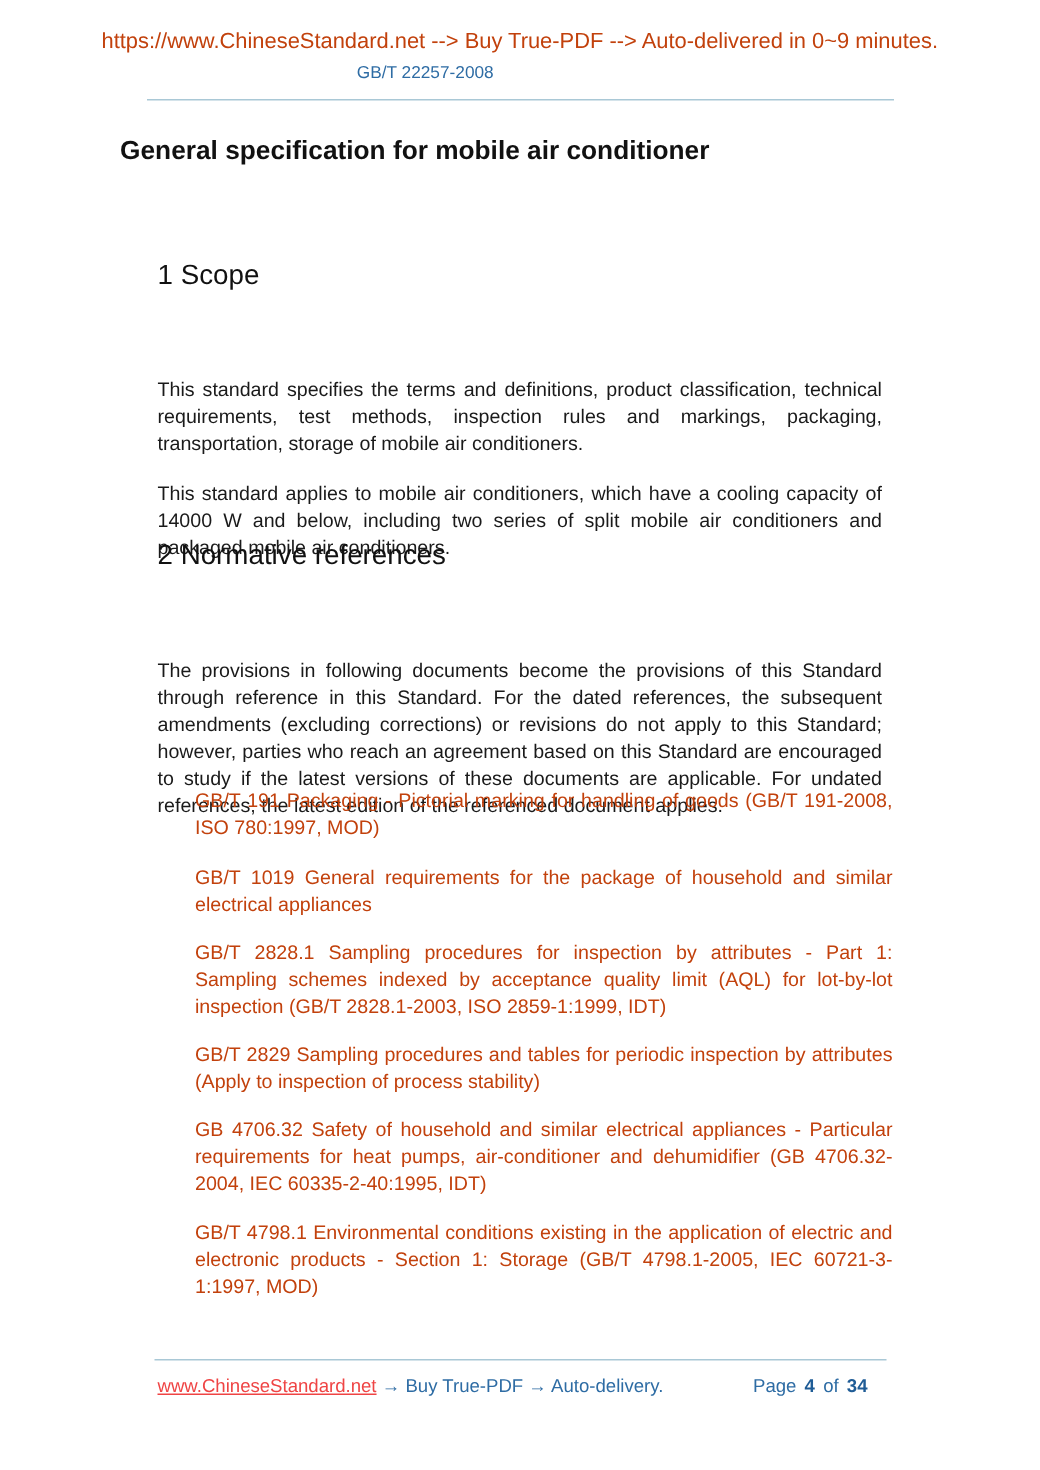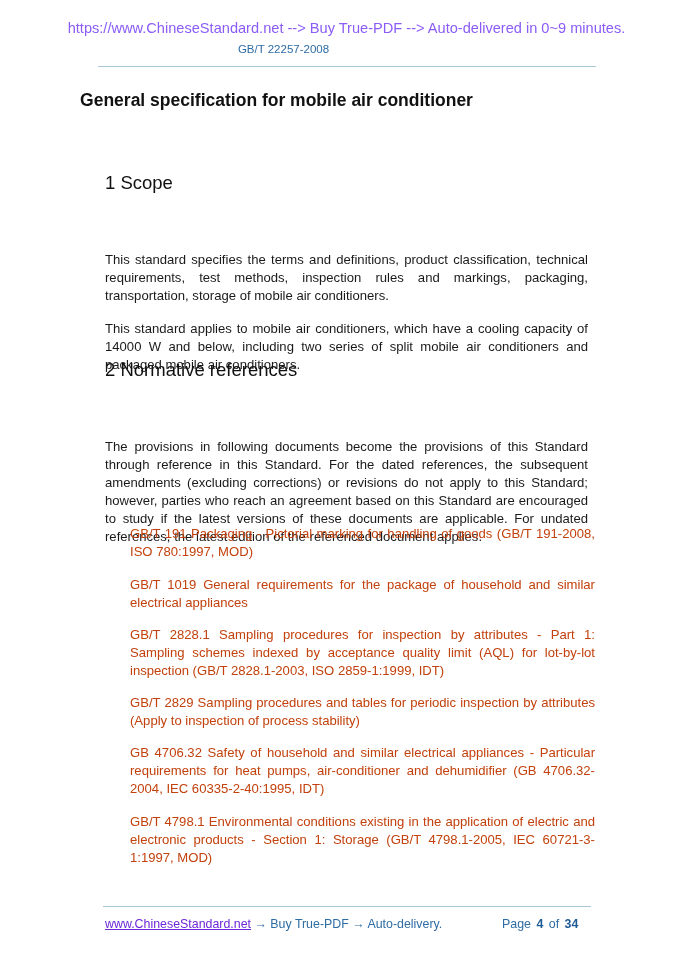--- a/index.html
+++ b/index.html
@@ -15,21 +15,21 @@
       font-family: "Liberation Sans", "DejaVu Sans", sans-serif;
       color: #1a1a1a;
     }
     .top-banner {
       position: absolute;
       top: 19px;
       left: 0;
       width: 693px;
       text-align: center;
       font-size: 14.6px;
-      color: #8b5cf6;
+      color: #c2410c;
       white-space: nowrap;
       line-height: 18px;
     }
     .doc-id {
       position: absolute;
       top: 42px;
       left: 0;
       width: 567px;
       text-align: center;
       font-size: 11.5px;
@@ -93,21 +93,21 @@
     .footer-left {
       position: absolute;
       top: 916px;
       left: 105px;
       font-size: 12.4px;
       color: #2e6ca4;
       line-height: 16px;
       white-space: nowrap;
     }
     .footer-link {
-      color: #6d28d9;
+      color: #ef4444;
       text-decoration: underline;
     }
     .footer-right {
       position: absolute;
       top: 916px;
       left: 502px;
       font-size: 12.4px;
       color: #2e6ca4;
       line-height: 16px;
       white-space: nowrap;

